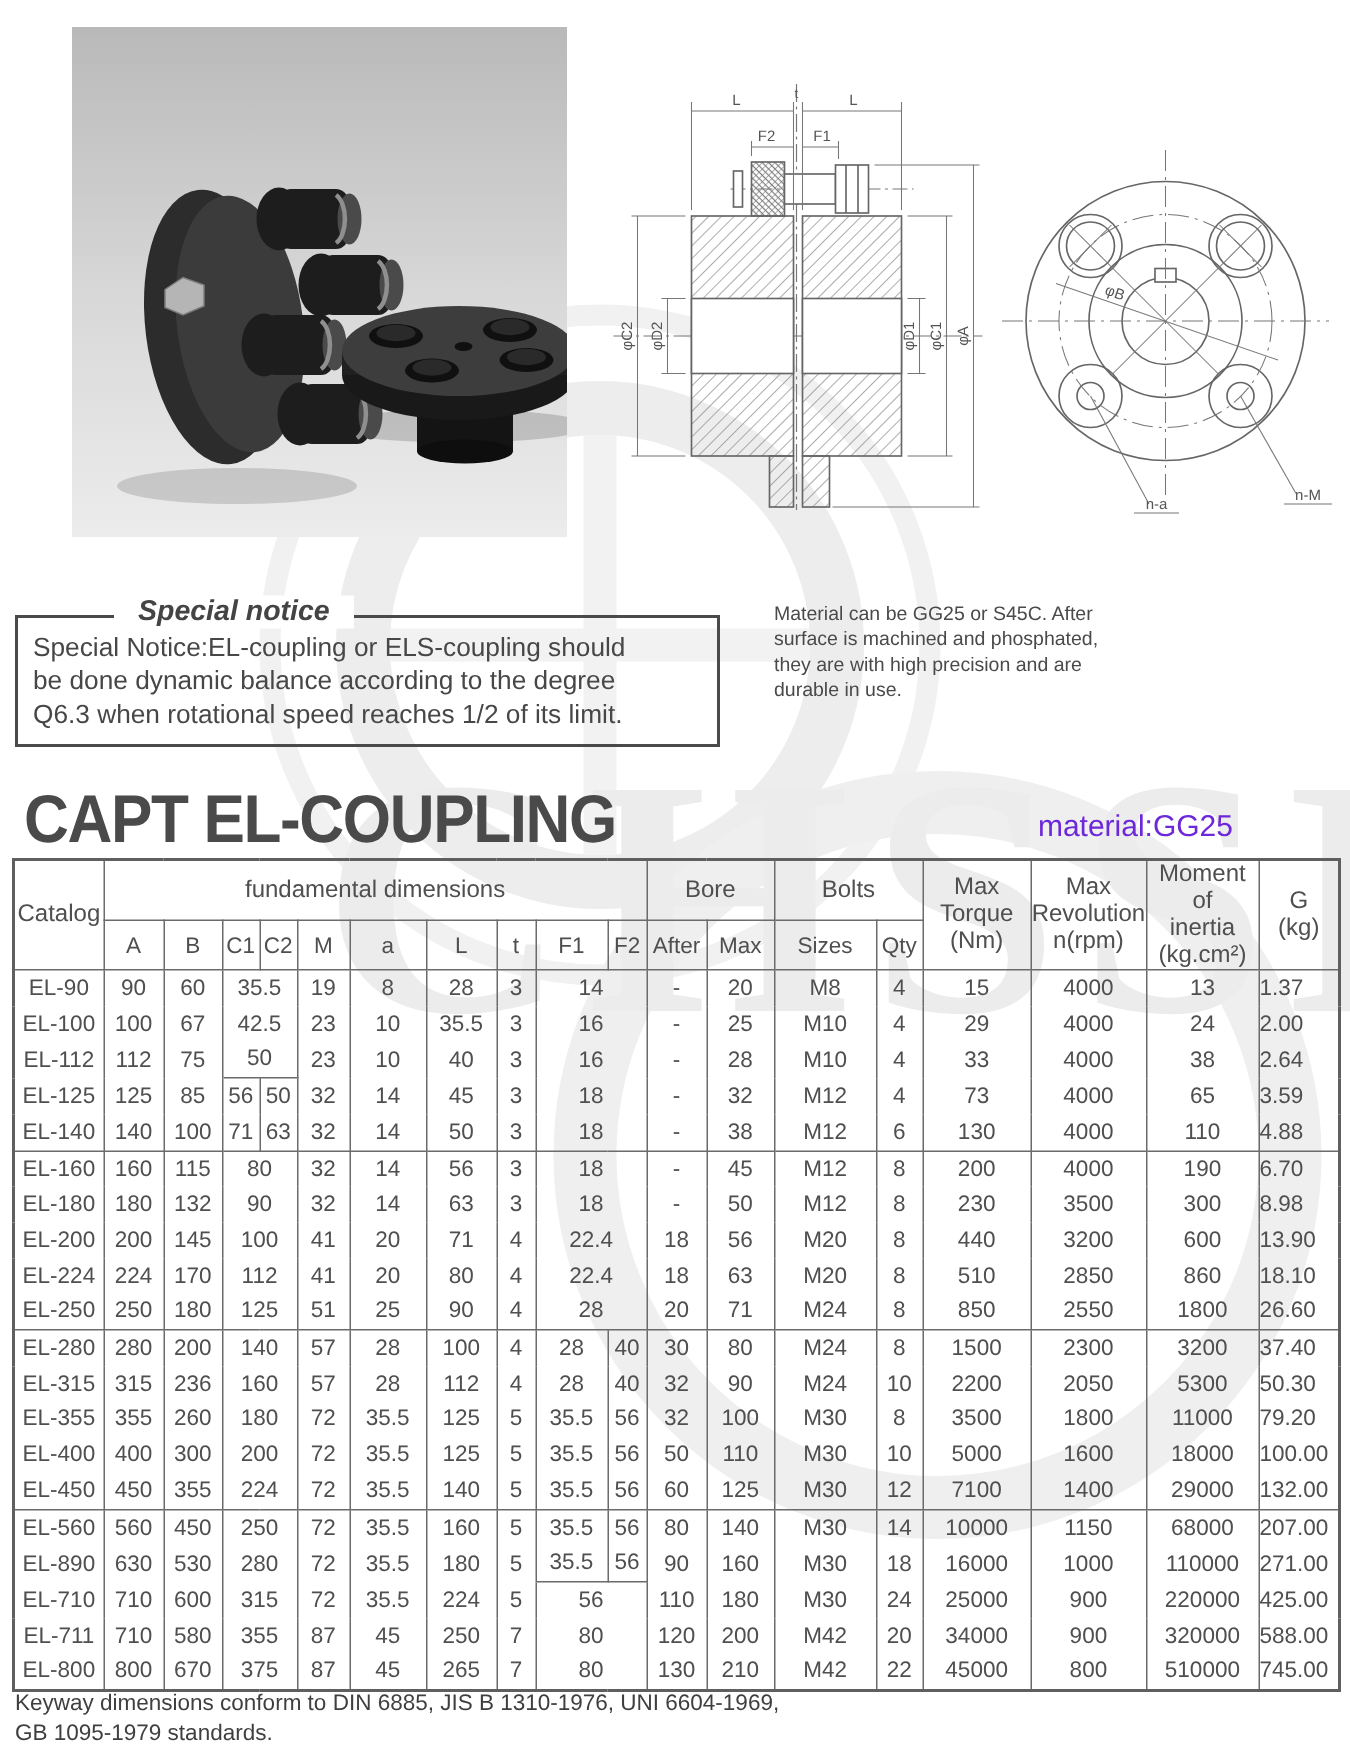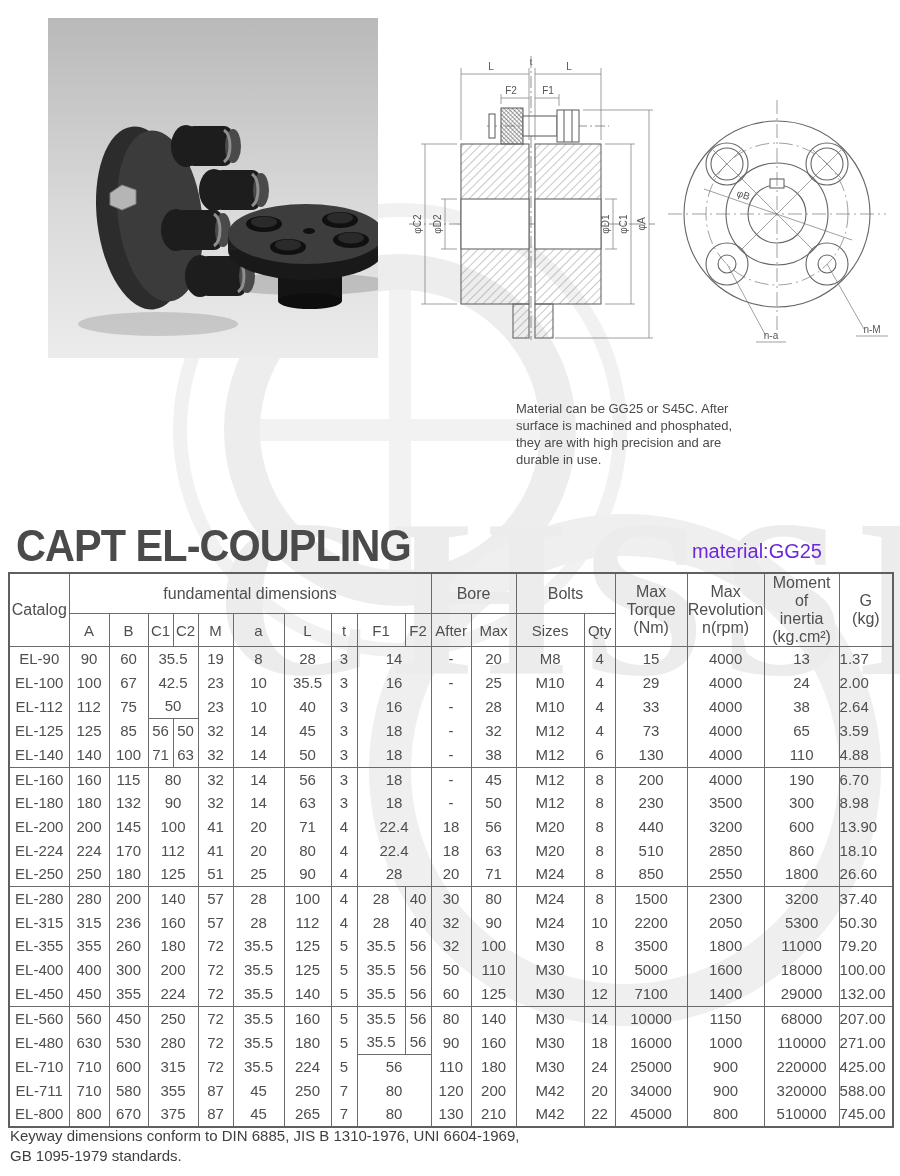--- a/index.html
+++ b/index.html
@@ -254,20 +254,26 @@
       <line x1="96" y1="252" x2="126" y2="252"></line>
       <line x1="196" y1="246" x2="228" y2="246"></line>
     </g>
     <g font-size="10">
       <text x="76" y="106" transform="rotate(19 76 106)">φB</text>
       <text x="111" y="249" text-anchor="middle">n-a</text>
       <text x="212" y="243" text-anchor="middle">n-M</text>
     </g>
   </svg>
 
+  <div id="notice" class="layer">
+    <div class="notice-legend">Special notice</div>
+    <div class="notice-body">Special Notice:EL-coupling or ELS-coupling should
+be done dynamic balance according to the degree
+Q6.3 when rotational speed reaches 1/2 of its limit.</div>
+  </div>
 
   <div id="material" class="layer">Material can be GG25 or S45C. After
 surface is machined and phosphated,
 they are with  high  precision and are
 durable in use.</div>
 
   <div id="title-row" class="layer">
     <h1 id="page-title">CAPT EL-COUPLING</h1>
     <div id="material-note">material:GG25</div>
   </div>
@@ -637,21 +643,21 @@
             <td>80</td>
             <td>140</td>
             <td>M30</td>
             <td>14</td>
             <td>10000</td>
             <td>1150</td>
             <td>68000</td>
             <td>207.00</td>
           </tr>
           <tr>
-            <td>EL-480</td>
+            <td>EL-890</td>
             <td>630</td>
             <td>530</td>
             <td colspan="2">280</td>
             <td>72</td>
             <td>35.5</td>
             <td>180</td>
             <td>5</td>
             <td class="bb">35.5</td>
             <td class="bb">56</td>
             <td>90</td>

